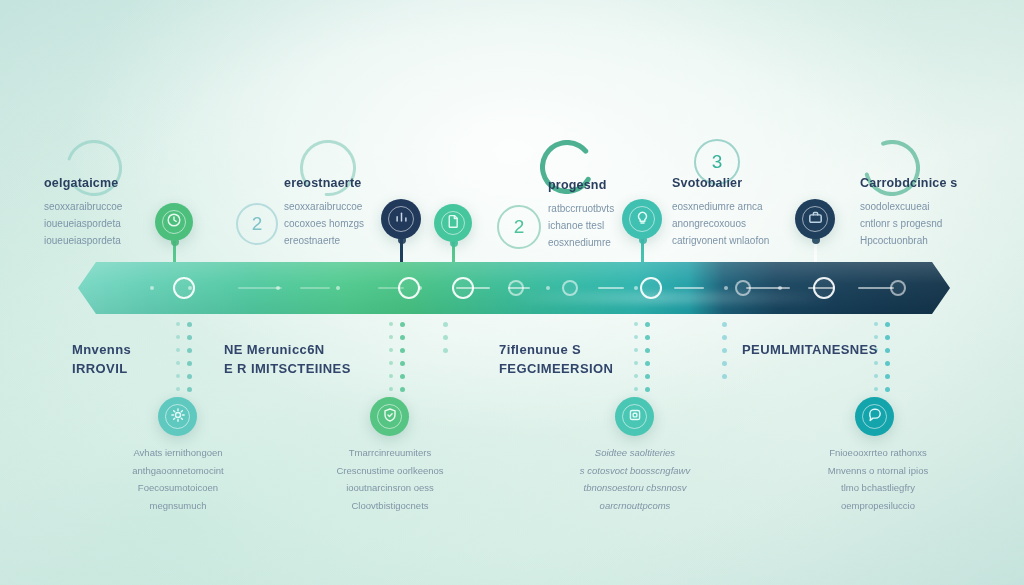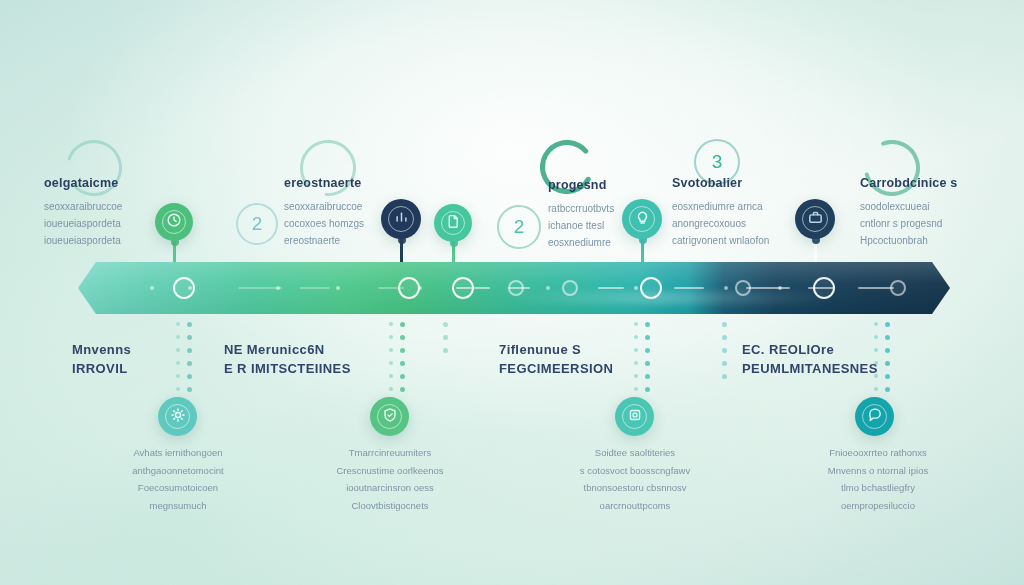--- a/index.html
+++ b/index.html
@@ -405,36 +405,35 @@
     </div>
     <div class="tblock" style="left: 224px; top: 341px;">
       <div class="below-head">NE Merunicc6N</div>
       <div class="below-head">E R IMITSCTEIINES</div>
     </div>
     <div class="tblock" style="left: 499px; top: 341px;">
       <div class="below-head">7iflenunue S</div>
       <div class="below-head">FEGCIMEERSION</div>
     </div>
     <div class="tblock" style="left: 742px; top: 341px;">
-      <div class="below-head">EC. REOLIOre</div>
       <div class="below-head">PEUMLMITANESNES</div>
     </div>
     <div class="tblock ctr" style="left: 178px; top: 444px; transform: translateX(-50%);">
       <div class="below-body">Avhats iernithongoen</div>
       <div class="below-body">anthgaoonnetomocint</div>
       <div class="below-body">Foecosumotoicoen</div>
       <div class="below-body">megnsumuch</div>
     </div>
     <div class="tblock ctr" style="left: 390px; top: 444px; transform: translateX(-50%);">
       <div class="below-body">Tmarrcinreuumiters</div>
       <div class="below-body">Crescnustime oorlkeenos</div>
       <div class="below-body">iooutnarcinsron oess</div>
       <div class="below-body">Cloovtbistigocnets</div>
     </div>
-    <div class="tblock ctr" style="left: 635px; top: 444px; transform: translateX(-50%);">
+    <div class="tblock ctr" style="left: 635px; top: 444px; transform: translateX(-50%); font-style: italic;">
       <div class="below-body">Soidtee saoltiteries</div>
       <div class="below-body">s cotosvoct boosscngfawv</div>
       <div class="below-body">tbnonsoestoru cbsnnosv</div>
       <div class="below-body">oarcrnouttpcoms</div>
     </div>
     <div class="tblock ctr" style="left: 878px; top: 444px; transform: translateX(-50%);">
       <div class="below-body">Fnioeooxrrteo rathonxs</div>
       <div class="below-body">Mnvenns o ntornal ipios</div>
       <div class="below-body">tlmo bchastliegfry</div>
       <div class="below-body">oempropesiluccio</div>

